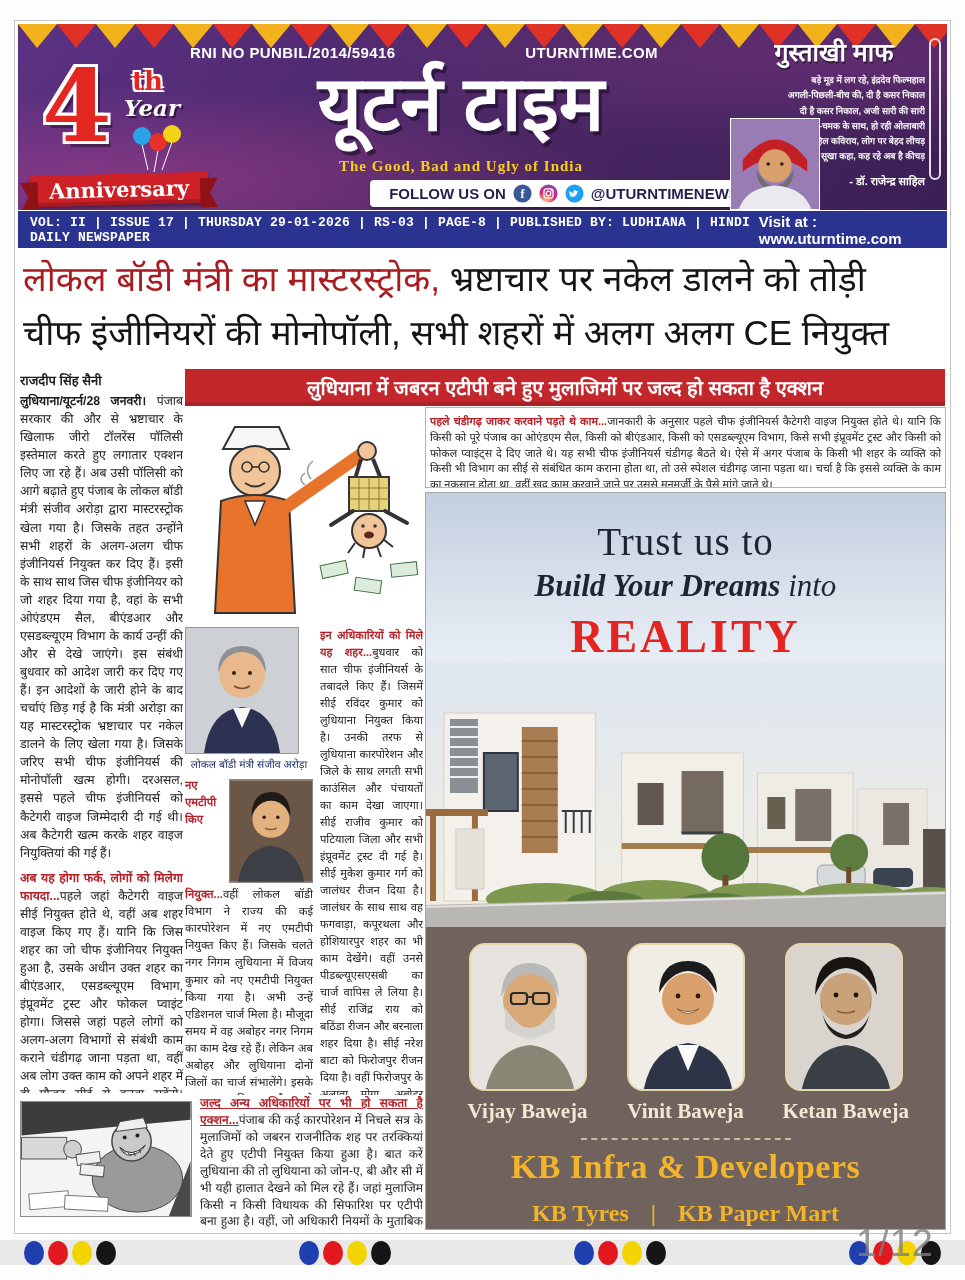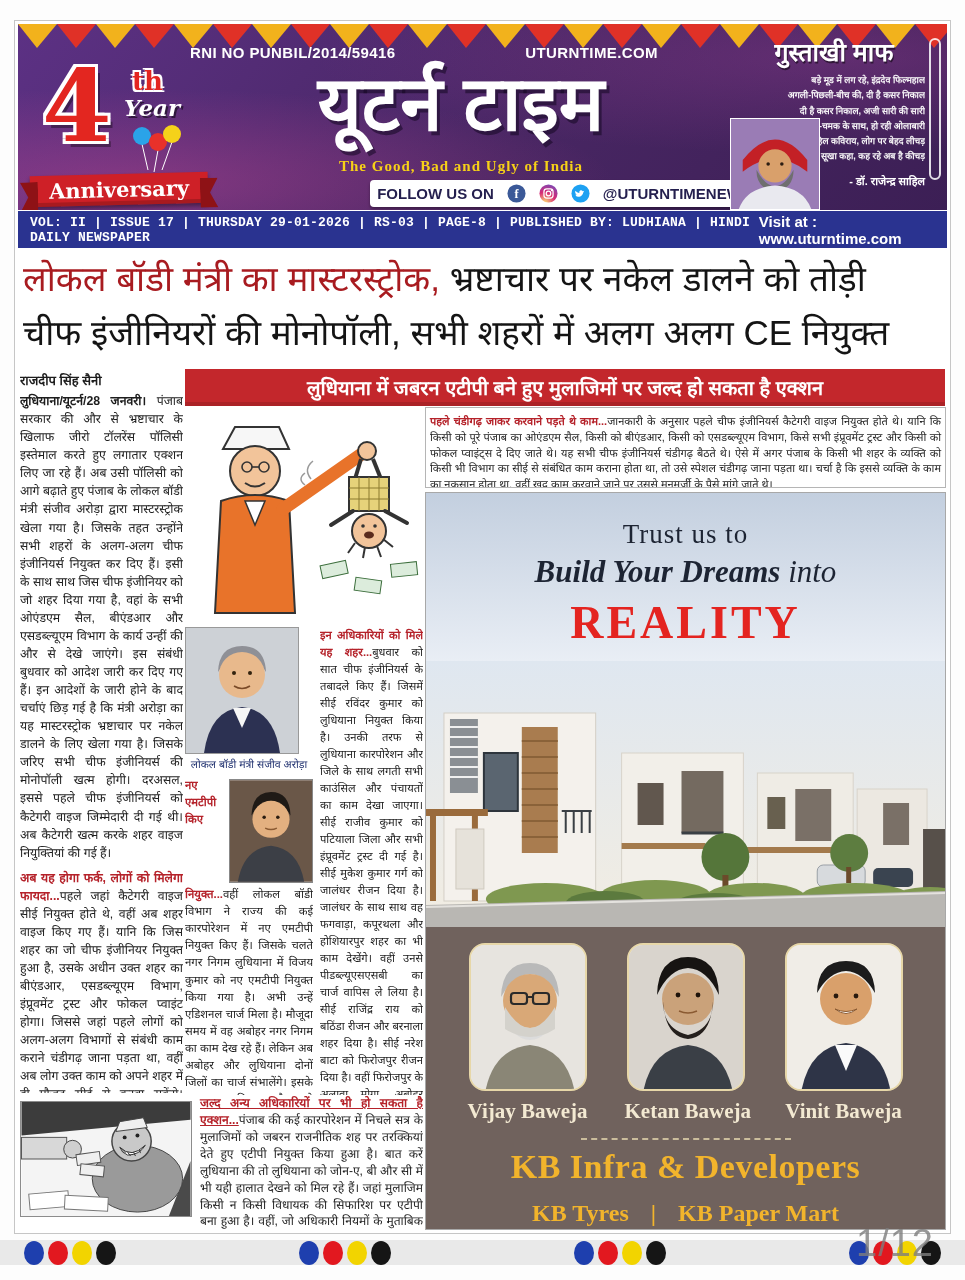--- a/index.html
+++ b/index.html
@@ -32,21 +32,21 @@
   .ribbon:before { left:-10px; clip-path:polygon(0 0,100% 0,100% 100%,0 100%,45% 50%); }
   .ribbon:after  { right:-10px; clip-path:polygon(0 0,100% 0,55% 50%,100% 100%,0 100%); }
   .rni-row { position:absolute; left:172px; top:20px; width:468px; display:flex; justify-content:space-between;
              color:#fff; font-weight:bold; font-size:15px; letter-spacing:.4px; }
   .paper-title { position:absolute; left:158px; top:36px; width:570px; text-align:center; color:#fff;
                  font-weight:900; font-size:76px; line-height:1.15;
                  text-shadow:3px 4px 0 rgba(20,8,35,.55); }
   .tagline { position:absolute; left:158px; top:134px; width:570px; text-align:center; color:#f7d117;
              font-family:"Liberation Serif", serif; font-weight:bold; font-size:15px; letter-spacing:1px; }
   .follow { position:absolute; left:352px; top:156px; width:388px; height:27px; background:#fff; border-radius:4px;
-            display:flex; align-items:center; justify-content:center; gap:13px;
+            display:flex; align-items:center; justify-content:center; gap:7px;
             font-weight:bold; font-size:15px; color:#241f4e; box-shadow:0 2px 3px rgba(0,0,0,.35); }
   .follow .icn { width:19px; height:19px; flex:0 0 auto; }
   .gustakhi { position:absolute; right:22px; top:10px; width:182px; color:#fff; text-align:center; }
   .g-title { font-size:25px; font-weight:bold; text-shadow:1px 2px 0 rgba(0,0,0,.5); margin-bottom:5px; }
   .g-line { font-size:9px; line-height:1.7; white-space:nowrap; overflow:hidden; text-align:right; font-weight:bold; opacity:.95; }
   .g-author { margin-top:8px; text-align:right; font-weight:bold; font-size:11px; }
   .pill { position:absolute; right:6px; top:14px; width:12px; height:142px; border:2px solid rgba(255,255,255,.85); border-radius:8px; }
   .columnist { position:absolute; left:712px; top:94px; width:90px; height:92px; border:1px solid #fff; }
 
   
@@ -90,21 +90,21 @@
   .bottom-art { position:absolute; left:5px; top:1074px; width:403px; height:136px; overflow:hidden;
                 font-size:12.1px; line-height:1.4; }
   .bottom-art .bh { color:#b5222a; font-weight:bold; text-decoration:underline; }
   .cartoon2 { float:left; width:172px; height:116px; margin:6px 8px 0 0; border:1px solid #8c8c8c; }
 
   
   .ad { position:absolute; left:410px; top:471px; width:521px; height:738px; border:1px solid #a8a8a8;
         display:flex; flex-direction:column; overflow:hidden; font-family:"Liberation Serif", serif; }
   .ad-sky { height:168px; background:linear-gradient(#c3cfdf, #e9eef5); text-align:center; padding-top:26px;
             color:#1d2433; flex:0 0 auto; }
-  .ad-l1 { font-size:27px; letter-spacing:1px; }
+  .ad-l1 { font-size:39px; letter-spacing:1px; }
   .ad-l2 { font-size:31px; font-weight:bold; font-style:italic; margin-top:4px; }
   .ad-l2 .thin { font-weight:normal; }
   .ad-l3 { font-size:46px; font-weight:bold; color:#e42420; letter-spacing:3px; margin-top:6px; }
   .ad-houses { height:266px; flex:0 0 auto; }
   .ad-houses svg { width:100%; height:100%; display:block; }
   .ad-people { flex:1; background:#70625d; padding:16px 10px 10px; text-align:center; color:#f3e9d2; }
   .pp-row { display:flex; justify-content:center; gap:36px; }
   .person { width:122px; }
   .pframe { width:118px; height:148px; margin:0 auto; border:2px solid #e7d7a8; border-radius:16px; overflow:hidden; background:#eee; }
   .pname { margin-top:8px; font-weight:bold; font-size:21px; white-space:nowrap; }
@@ -385,46 +385,46 @@
               <path d="M36 64 Q38 94 59 95 Q80 94 82 64 Q82 86 59 88 Q36 86 36 64Z" fill="#dcdcdc"></path>
               <path d="M34 62 Q59 104 84 62 L84 84 Q59 100 34 84Z" fill="#d4d2cc"></path>
               <path d="M14 148 Q22 104 59 100 Q96 104 104 148Z" fill="#8a8676"></path>
             </svg>
           </div>
           <div class="pname">Vijay Baweja</div>
         </div>
         <div class="person">
           <div class="pframe">
             <svg viewBox="0 0 118 148" width="118" height="148">
+              <rect width="118" height="148" fill="#f0ede7"></rect>
+              <path d="M30 48 Q31 16 59 16 Q87 16 88 48 Q76 27 59 26 Q42 27 30 48Z" fill="#1c1c1c"></path>
+              <circle cx="59" cy="54" r="26" fill="#d9a06b"></circle>
+              <circle cx="49" cy="51" r="2.4" fill="#2a1a0e"></circle>
+                <circle cx="69" cy="51" r="2.4" fill="#2a1a0e"></circle>
+              <path d="M48 64 Q59 73 70 64 Q59 69 48 64Z" fill="#fff" stroke="#8a5a32" stroke-width="1"></path>
+              <path d="M14 148 Q22 102 59 98 Q96 102 104 148Z" fill="#2e3447"></path>
+              <polygon points="48,100 59,126 70,100" fill="#fafafa"></polygon>
+            </svg>
+          </div>
+          <div class="pname">Vinit Baweja</div>
+        </div>
+        <div class="person">
+          <div class="pframe">
+            <svg viewBox="0 0 118 148" width="118" height="148">
               <rect width="118" height="148" fill="#d9d4cd"></rect>
               <path d="M28 50 Q29 12 59 12 Q89 12 90 50 Q78 24 59 23 Q40 24 28 50Z" fill="#171412"></path>
               <circle cx="59" cy="54" r="26" fill="#caa27a"></circle>
               <circle cx="49" cy="50" r="2.4" fill="#1e130a"></circle>
                 <circle cx="69" cy="50" r="2.4" fill="#1e130a"></circle>
               <path d="M34 56 Q36 92 59 94 Q82 92 84 56 Q84 84 59 90 Q34 84 34 56Z" fill="#241f1c"></path>
               <path d="M50 66 Q59 70 68 66" fill="none" stroke="#8a5a32" stroke-width="1.4"></path>
               <path d="M14 148 Q22 104 59 100 Q96 104 104 148Z" fill="#3a3f46"></path>
             </svg>
           </div>
           <div class="pname">Ketan Baweja</div>
-        </div>
-        <div class="person">
-          <div class="pframe">
-            <svg viewBox="0 0 118 148" width="118" height="148">
-              <rect width="118" height="148" fill="#f0ede7"></rect>
-              <path d="M30 48 Q31 16 59 16 Q87 16 88 48 Q76 27 59 26 Q42 27 30 48Z" fill="#1c1c1c"></path>
-              <circle cx="59" cy="54" r="26" fill="#d9a06b"></circle>
-              <circle cx="49" cy="51" r="2.4" fill="#2a1a0e"></circle>
-                <circle cx="69" cy="51" r="2.4" fill="#2a1a0e"></circle>
-              <path d="M48 64 Q59 73 70 64 Q59 69 48 64Z" fill="#fff" stroke="#8a5a32" stroke-width="1"></path>
-              <path d="M14 148 Q22 102 59 98 Q96 102 104 148Z" fill="#2e3447"></path>
-              <polygon points="48,100 59,126 70,100" fill="#fafafa"></polygon>
-            </svg>
-          </div>
-          <div class="pname">Vinit Baweja</div>
         </div>
       </div>
       <div class="ad-dash"></div>
       <div class="ad-co">KB Infra &amp; Developers</div>
       <div class="ad-brands">
         <span>KB Tyres</span>
         <span>|</span>
         <span>KB Paper Mart</span>
       </div>
       <div class="ad-addr">CANAL ROAD, SOUTH CITY, LUDHIANA</div>

